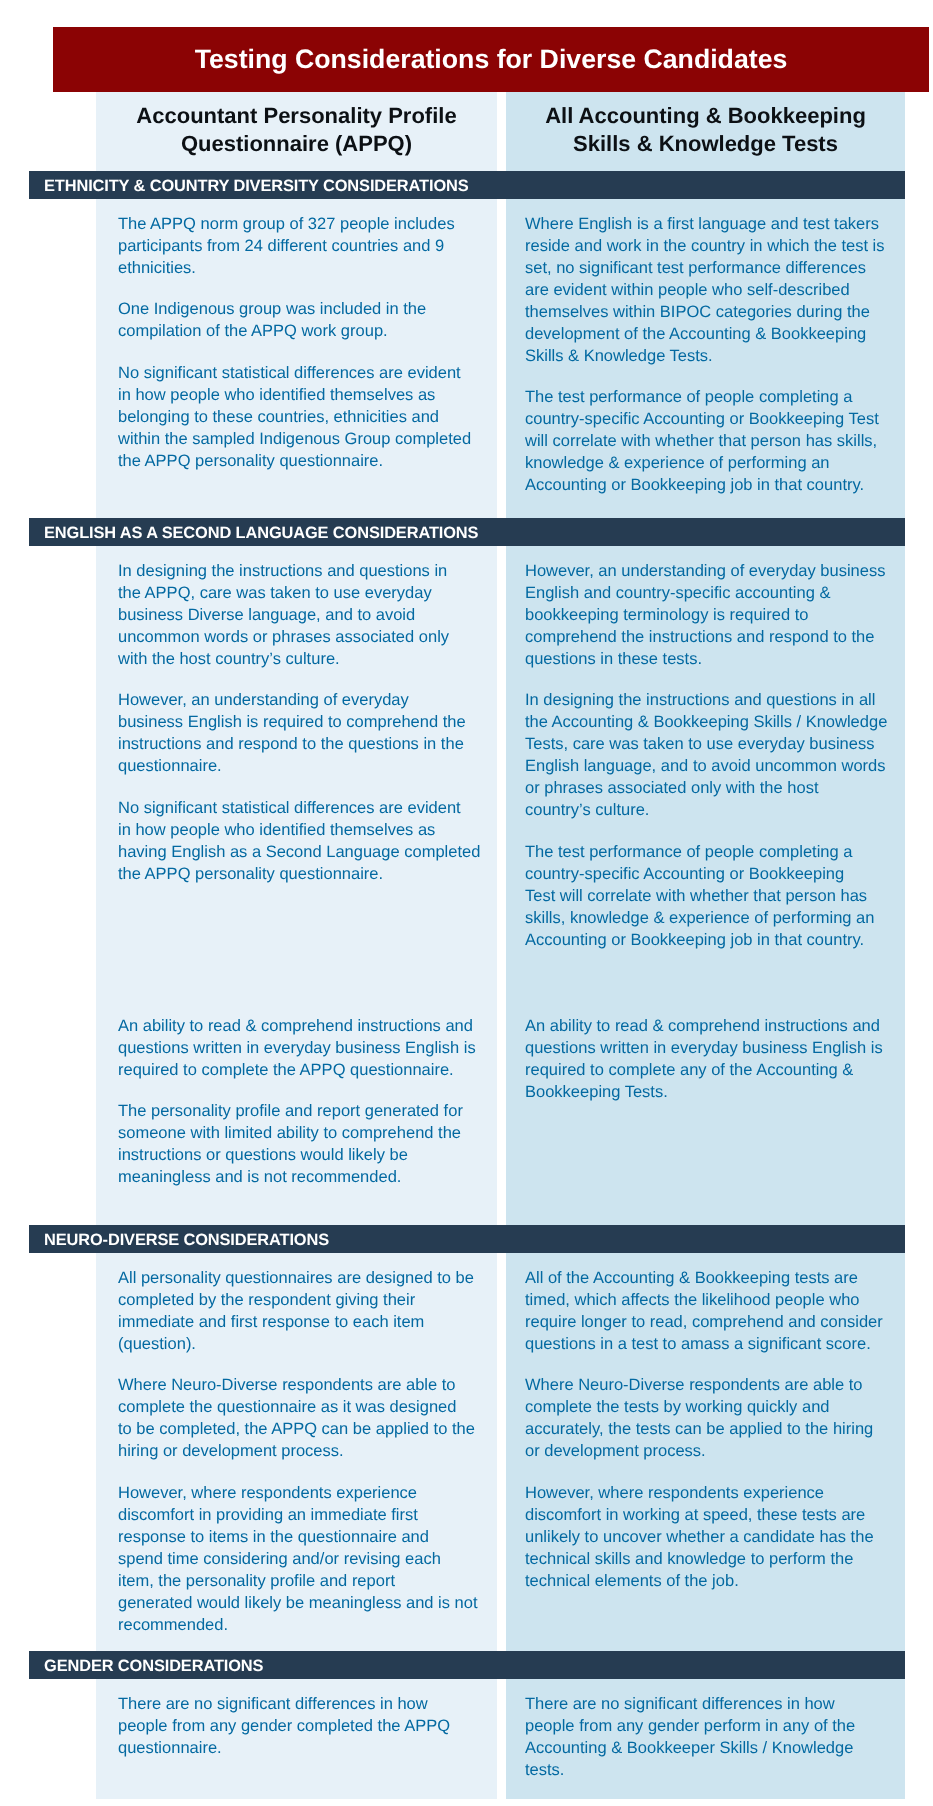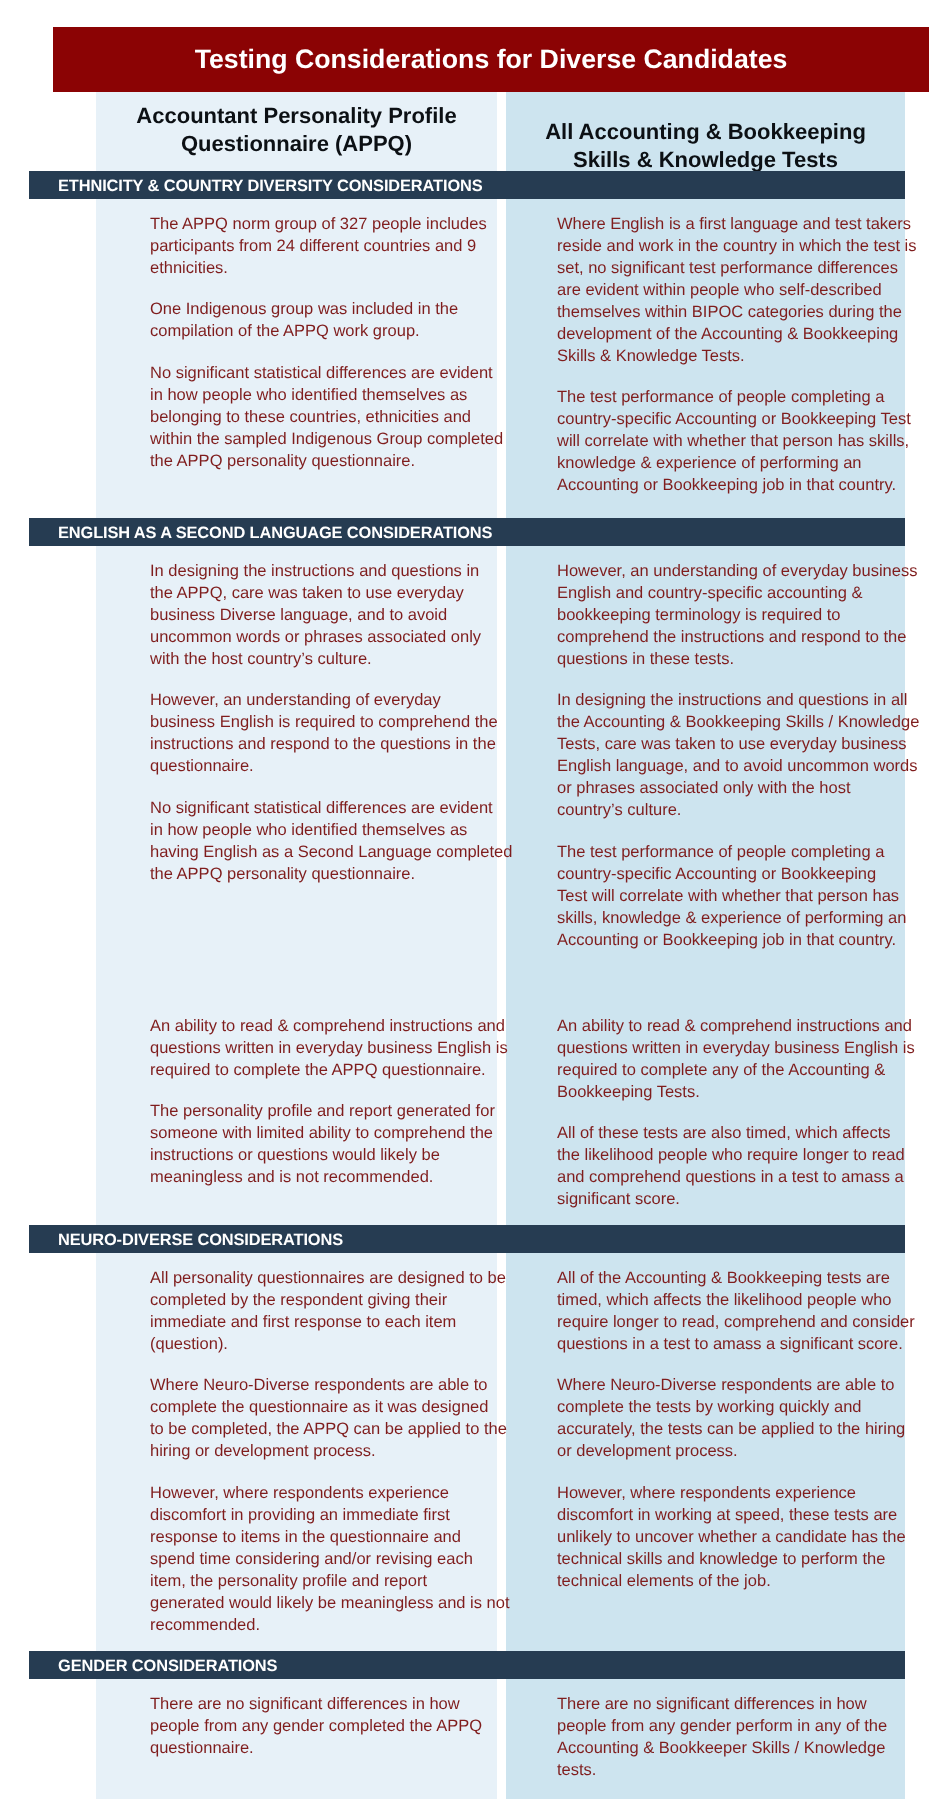--- a/index.html
+++ b/index.html
@@ -20,29 +20,29 @@
   .title-bar {
     position:absolute; left:29px; top:27px; width:876px; height:65px;
     background:#8b0304; color:#ffffff;
     display:flex; align-items:center; justify-content:center;
     font-size:26.7px; font-weight:bold; letter-spacing:0px;margin-left:24px;
   }
 
   .col-head { position:absolute; top:101.5px; text-align:center;
     font-size:22px; font-weight:bold; color:#0c1014; line-height:28.5px; }
   .col-head.c1 { left:126px; width:341px; }
-  .col-head.c2 { left:535px; width:341px;margin-top:16px; }
+  .col-head.c2 { left:535px; width:341px; }
 
   .sec-bar { position:absolute; left:29px; width:876px; height:28px;
     background:#263c52; color:#ffffff;
     font-size:16.4px; font-weight:bold; letter-spacing:-0.12px;
-    display:flex; align-items:center; padding-left:29px; padding-top:3px; box-sizing:border-box; }
+    display:flex; align-items:center; padding-left:15px; padding-top:3px; box-sizing:border-box; }
 
-  .cell { position:absolute; font-size:16.5px; line-height:22.0px; color:#7f1d1d;
-    white-space:pre;margin-left:32px; }
+  .cell { position:absolute; font-size:16.5px; line-height:22.0px; color:#0369a1;
+    white-space:pre; }
   .cell.c1 { left:118px; width:370px; }
   .cell.c2 { left:525px; width:370px; }
   .cell p { margin:0 0 19.6px 0; }
   .cell p:last-child { margin-bottom:0; }
 </style>
 </head>
 <body>
 
 <div class="page">
   <div class="colbg c1"></div>
@@ -98,24 +98,21 @@
 Accounting or Bookkeeping job in that country.</p></div>
   <div class="cell c1" style="top:1014.7px"><p>An ability to read &amp; comprehend instructions and
 questions written in everyday business English is
 required to complete the APPQ questionnaire.</p><p>The personality profile and report generated for
 someone with limited ability to comprehend the
 instructions or questions would likely be
 meaningless and is not recommended.</p></div>
   <div class="cell c2" style="top:1014.7px"><p>An ability to read &amp; comprehend instructions and
 questions written in everyday business English is
 required to complete any of the Accounting &amp;
-Bookkeeping Tests.</p><p>All of these tests are also timed, which affects
-the likelihood people who require longer to read
-and comprehend questions in a test to amass a
-significant score.</p></div>
+Bookkeeping Tests.</p></div>
   <div class="sec-bar" style="top:1225px">NEURO-DIVERSE CONSIDERATIONS</div>
   <div class="cell c1" style="top:1266.7px"><p>All personality questionnaires are designed to be
 completed by the respondent giving their
 immediate and first response to each item
 (question).</p><p>Where Neuro-Diverse respondents are able to
 complete the questionnaire as it was designed
 to be completed, the APPQ can be applied to the
 hiring or development process.</p><p>However, where respondents experience
 discomfort in providing an immediate first
 response to items in the questionnaire and

